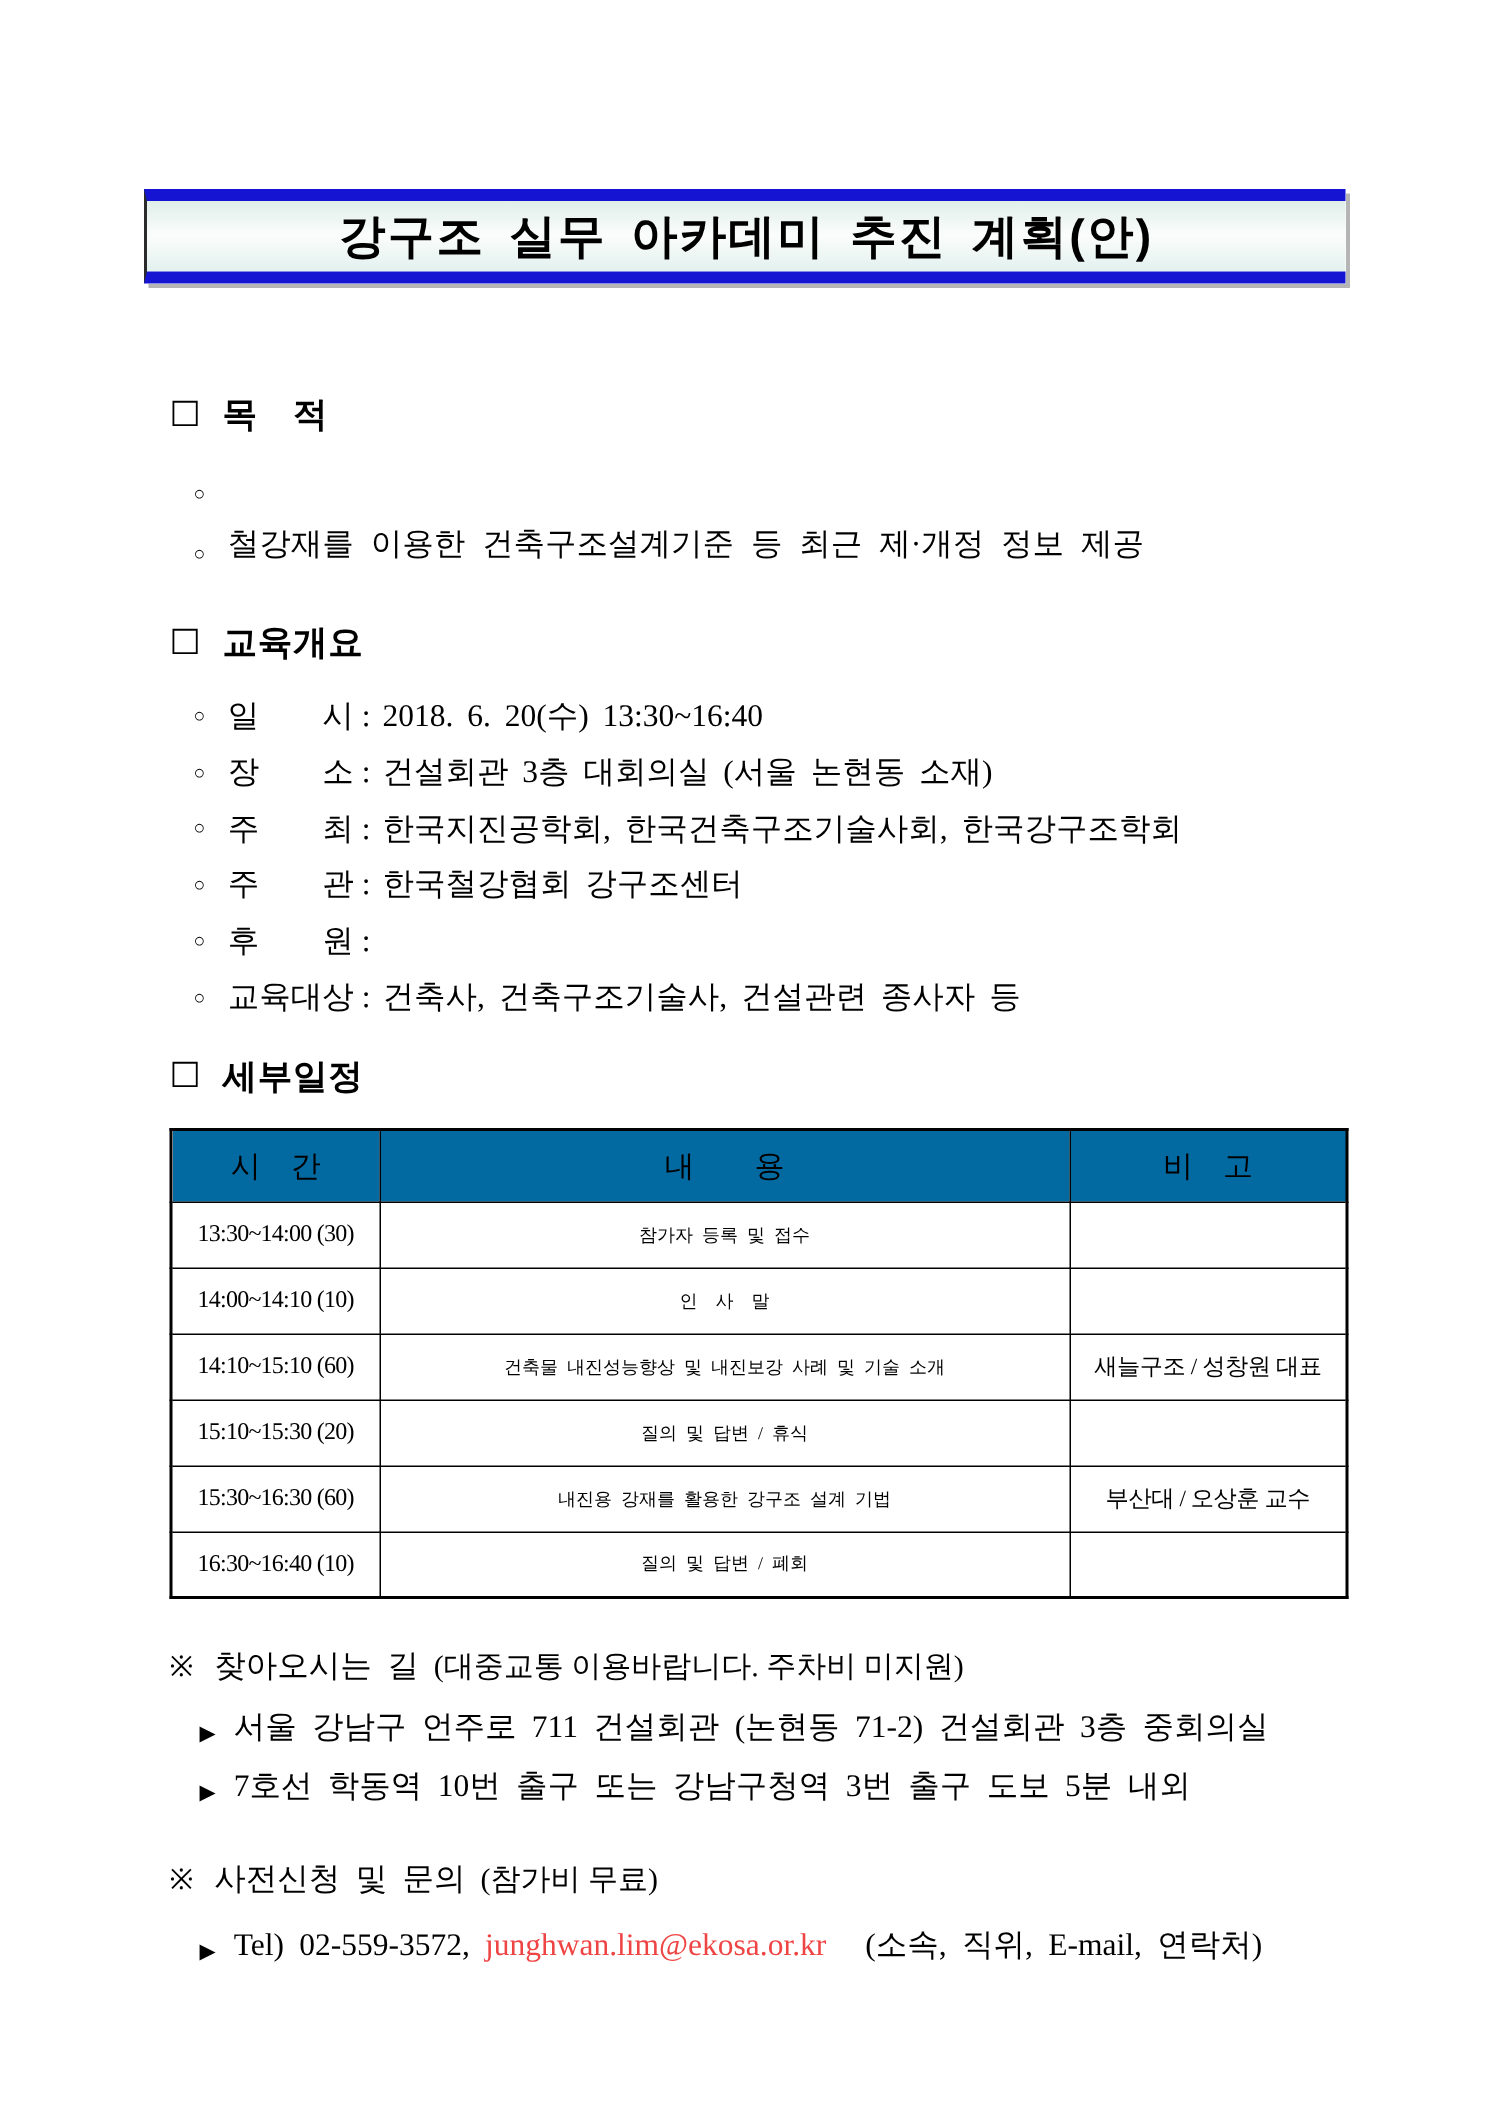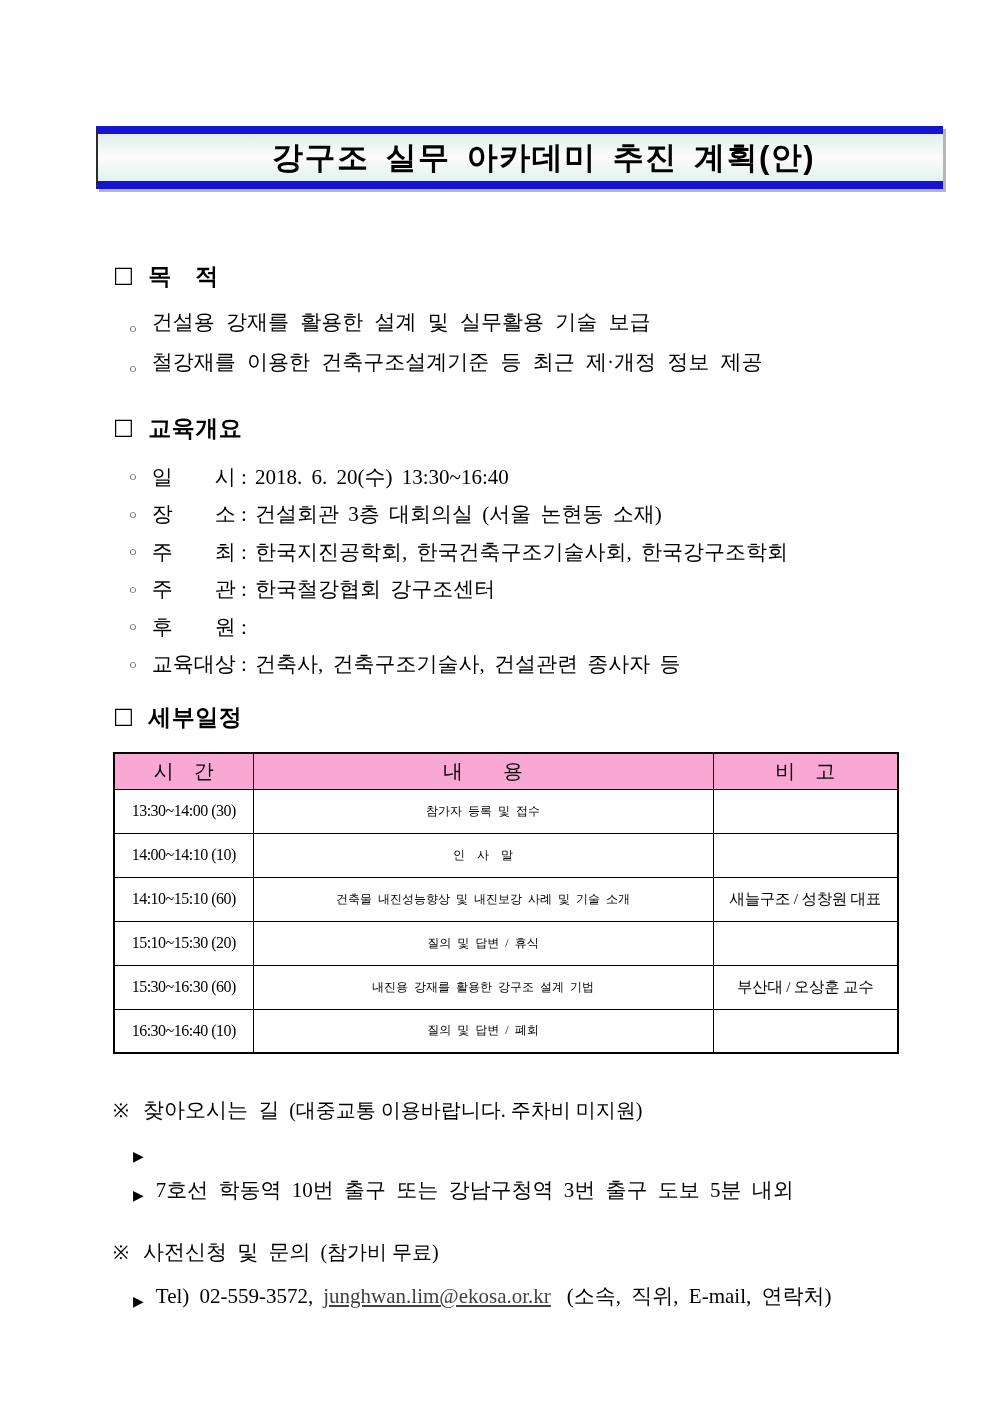--- a/index.html
+++ b/index.html
@@ -17,21 +17,20 @@
   .banner {
     position: absolute;
     left: 96px; top: 126px;
     width: 799px; height: 47px;
     border-top: 8px solid #1414d2;
     border-bottom: 8px solid #1414d2;
     border-left: 2px solid #2b2b2b;
     background: linear-gradient(180deg, #dfeeea 0%, #fbfdfc 48%, #e3f1ee 100%);
     display: flex; align-items: center; justify-content: center;
     box-shadow: 3px 3px 0 rgba(90,90,90,0.45);
-    padding-left: 46px;
   }
   .banner-title {
     font-family: "Liberation Sans", "DejaVu Sans", sans-serif;
     font-weight: bold;
     font-size: 31px;
     letter-spacing: 1.5px;
     word-spacing: 6px;
   }
 
   
@@ -70,21 +69,21 @@
   #sec-schedule-heading { top: 702px; }
   .schedule-table {
     position: absolute; left: 113px; top: 752px;
     width: 784px; border-collapse: collapse; table-layout: fixed;
     border: 2px solid #000;
   }
   .schedule-table th, .schedule-table td {
     border: 1.5px solid #000; text-align: center; vertical-align: middle;
     overflow: hidden; padding: 0 2px;
   }
-  .schedule-table thead tr { height: 36px; background: #f9a8d4; }
+  .schedule-table thead tr { height: 48px; background: #0369a1; }
   .schedule-table thead th { font-weight: normal; font-size: 20px; }
   .schedule-table tbody tr { height: 44px; }
   .col-time { width: 139px; }
   .col-content { width: 460px; }
   .col-note { width: 185px; }
   td.cell-time { font-size: 16px; letter-spacing: -0.5px; }
   td.cell-content { font-size: 12px; word-spacing: 3px; }
   td.cell-note { font-size: 15.5px; letter-spacing: -0.3px; }
 
   
@@ -96,42 +95,42 @@
     display: flex; align-items: baseline;
     margin-left: 20px; height: 39px; font-size: 21px; word-spacing: 5px;
   }
   .arrow-icon { font-size: 14px; margin-right: 12px; align-self: center; line-height: 1; }
   #sec-directions { top: 1096px; }
   #sec-directions .arrow-lines { margin-top: 13px; }
   #sec-contact { top: 1238px; }
   #sec-contact .arrow-lines { margin-top: 16px; }
   .tel-text { margin-right: 10px; }
   .email-link {
-    color: #404040; text-decoration: underline; cursor: pointer;
+    color: #ef4444; cursor: pointer;
+    margin-right: 10px;
   }
   .email-note { font-size: 21px; margin-left: 16px; }
 </style>
 </head>
 <body>
 
 <div class="page">
 
   <div class="banner">
     <span class="banner-title">강구조 실무 아카데미 추진 계획(안)</span>
   </div>
 
   <section class="sec" id="sec-purpose">
     <div class="sec-heading">
       <span class="sq-icon">□</span>
       <span>목　적</span>
     </div>
     <div class="bullet-list">
       <div class="bullet-line">
         <span class="circ-icon">○</span>
-        <span>건설용 강재를 활용한 설계 및 실무활용 기술 보급</span>
       </div>
       <div class="bullet-line">
         <span class="circ-icon">○</span>
         <span>철강재를 이용한 건축구조설계기준 등 최근 제·개정 정보 제공</span>
       </div>
     </div>
   </section>
 
   <section class="sec" id="sec-overview">
     <div class="sec-heading">
@@ -227,20 +226,21 @@
 
   <section class="sec" id="sec-directions">
     <div class="foot-head">
       <span class="ref-icon">※</span>
       <span class="foot-title">찾아오시는 길</span>
       <span class="foot-note">(대중교통 이용바랍니다. 주차비 미지원)</span>
     </div>
     <div class="arrow-lines">
       <div class="arrow-line">
         <span class="arrow-icon">▶</span>
+        <span>서울 강남구 언주로 711 건설회관 (논현동 71-2) 건설회관 3층 중회의실</span>
       </div>
       <div class="arrow-line">
         <span class="arrow-icon">▶</span>
         <span>7호선 학동역 10번 출구 또는 강남구청역 3번 출구 도보 5분 내외</span>
       </div>
     </div>
   </section>
 
   <section class="sec" id="sec-contact">
     <div class="foot-head">

